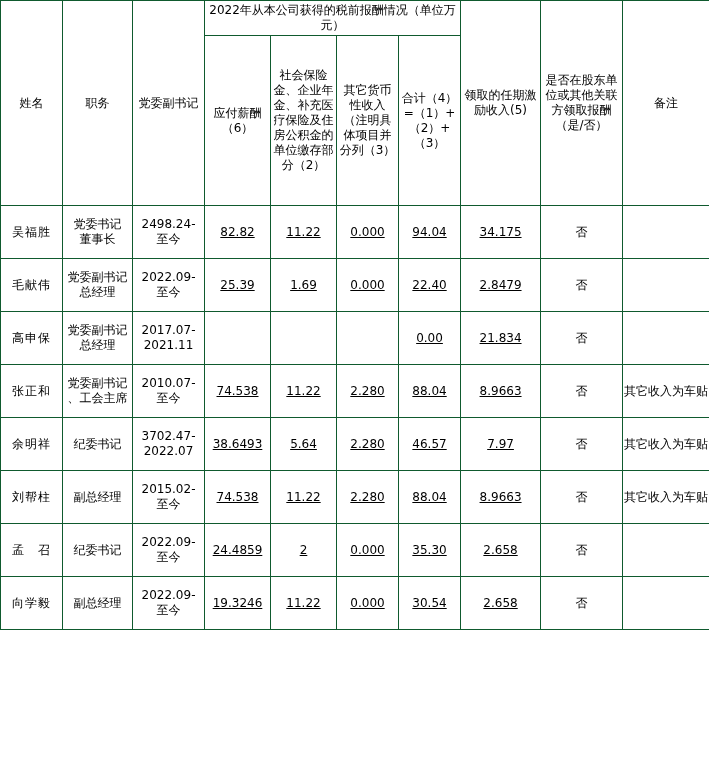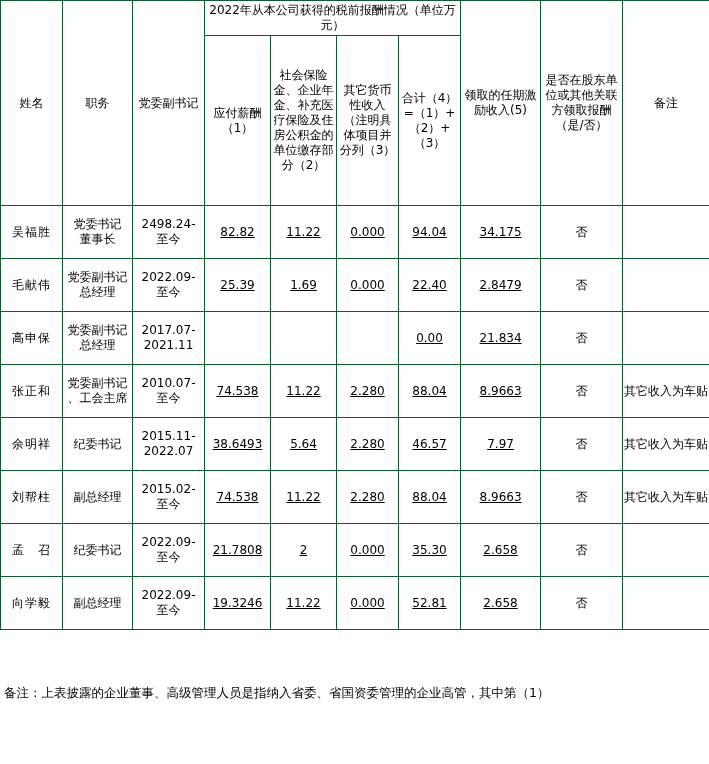--- a/index.html
+++ b/index.html
@@ -122,21 +122,21 @@
       <tr>
         <td rowspan="2" class="tall-head">姓名</td>
         <td rowspan="2" class="tall-head">职务</td>
         <td rowspan="2" class="tall-head">党委副书记</td>
         <td colspan="4" class="hdr-group">2022年从本公司获得的税前报酬情况（单位万元）</td>
         <td rowspan="2" class="tall-head">领取的任期激励收入(5)</td>
         <td rowspan="2" class="tall-head">是否在股东单位或其他关联方领取报酬（是/否）</td>
         <td rowspan="2" class="tall-head">备注</td>
       </tr>
       <tr class="hdr-sub">
-        <td class="tall-head">应付薪酬（1）</td>
+        <td class="tall-head">应付薪酬（6）</td>
         <td class="tall-head">社会保险金、企业年金、补充医疗保险及住房公积金的单位缴存部分（2）</td>
         <td class="tall-head">其它货币性收入（注明具体项目并分列（3）</td>
         <td class="tall-head">合计（4）=（1）+（2）+（3）</td>
       </tr>
     </thead>
     <tbody>
       <tr class="rowbody">
         <td class="name-cell">吴福胜</td>
         <td class="multi small-txt">党委书记
 董事长</td>
@@ -188,21 +188,21 @@
         <td class="num">11.22</td>
         <td class="num">2.280</td>
         <td class="num">88.04</td>
         <td class="num">8.9663</td>
         <td>否</td>
         <td class="note-cell">其它收入为车贴</td>
       </tr>
       <tr class="rowbody">
         <td class="name-cell">余明祥</td>
         <td class="multi small-txt">纪委书记</td>
-        <td class="multi small-txt">2015.11-
+        <td class="multi small-txt">3702.47-
 2022.07</td>
         <td class="num">38.6493</td>
         <td class="num">5.64</td>
         <td class="num">2.280</td>
         <td class="num">46.57</td>
         <td class="num">7.97</td>
         <td>否</td>
         <td class="note-cell">其它收入为车贴</td>
       </tr>
       <tr class="rowbody">
@@ -216,40 +216,39 @@
         <td class="num">88.04</td>
         <td class="num">8.9663</td>
         <td>否</td>
         <td class="note-cell">其它收入为车贴</td>
       </tr>
       <tr class="rowbody">
         <td class="name-cell">孟　召</td>
         <td class="multi small-txt">纪委书记</td>
         <td class="multi small-txt">2022.09-
 至今</td>
-        <td class="num">21.7808</td>
+        <td class="num">24.4859</td>
         <td class="num">2</td>
         <td class="num">0.000</td>
         <td class="num">35.30</td>
         <td class="num">2.658</td>
         <td>否</td>
         <td class="note-cell"></td>
       </tr>
       <tr class="rowbody">
         <td class="name-cell">向学毅</td>
         <td class="multi small-txt">副总经理</td>
         <td class="multi small-txt">2022.09-
 至今</td>
         <td class="num">19.3246</td>
         <td class="num">11.22</td>
         <td class="num">0.000</td>
-        <td class="num">52.81</td>
+        <td class="num">30.54</td>
         <td class="num">2.658</td>
         <td>否</td>
         <td class="note-cell"></td>
       </tr>
     </tbody>
   </table>
 
   <div class="footer">
-    <p>备注：上表披露的企业董事、高级管理人员是指纳入省委、省国资委管理的企业高管，其中第（1）</p>
   </div>
 </div>
 
 </body></html>

